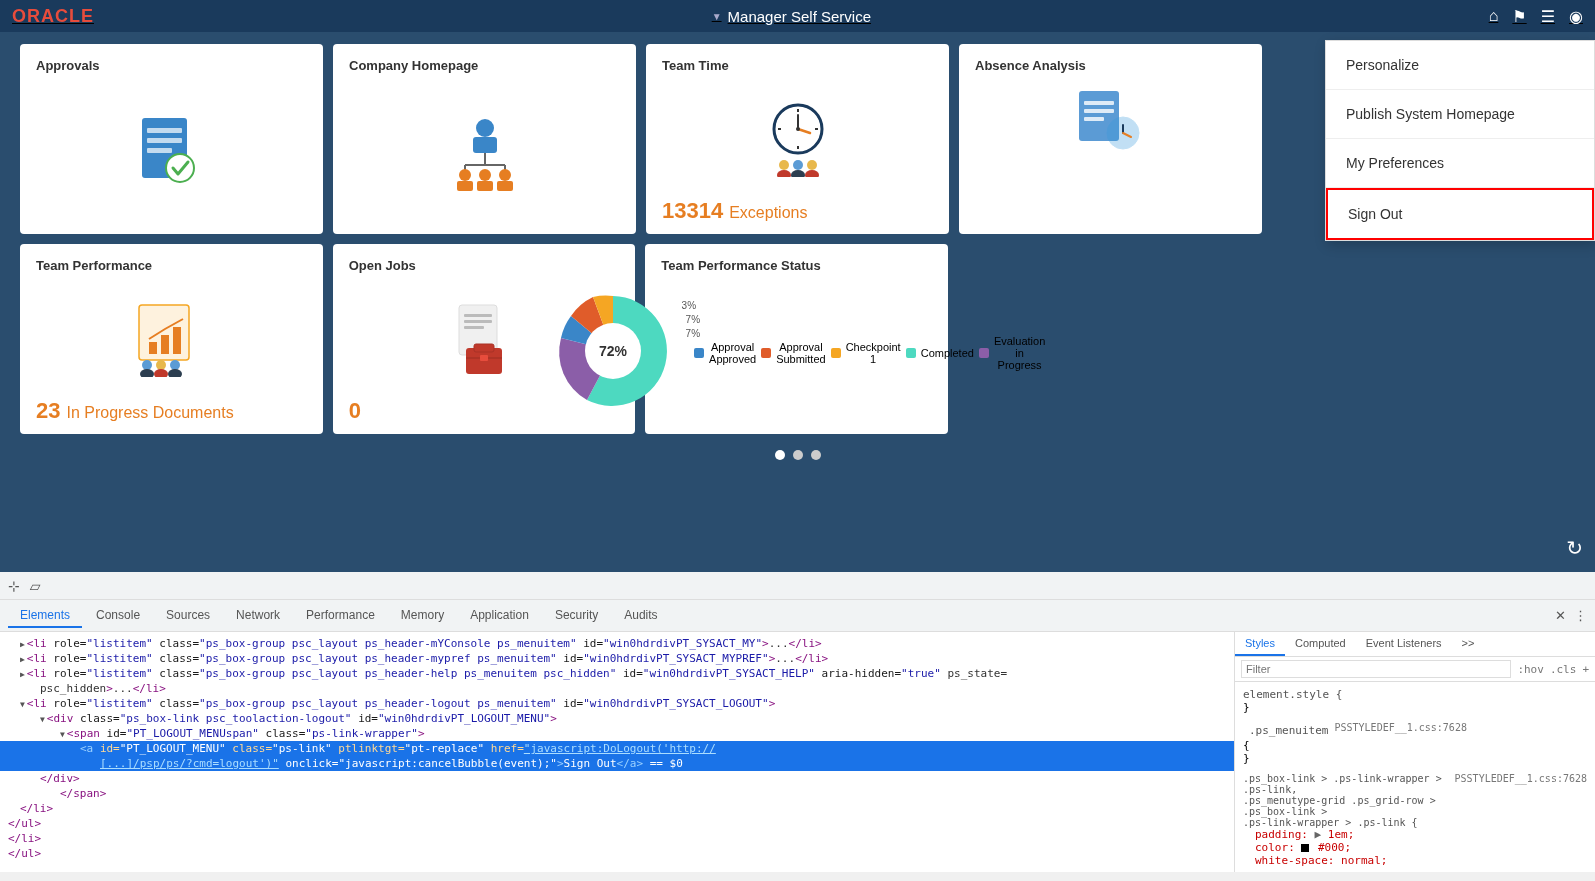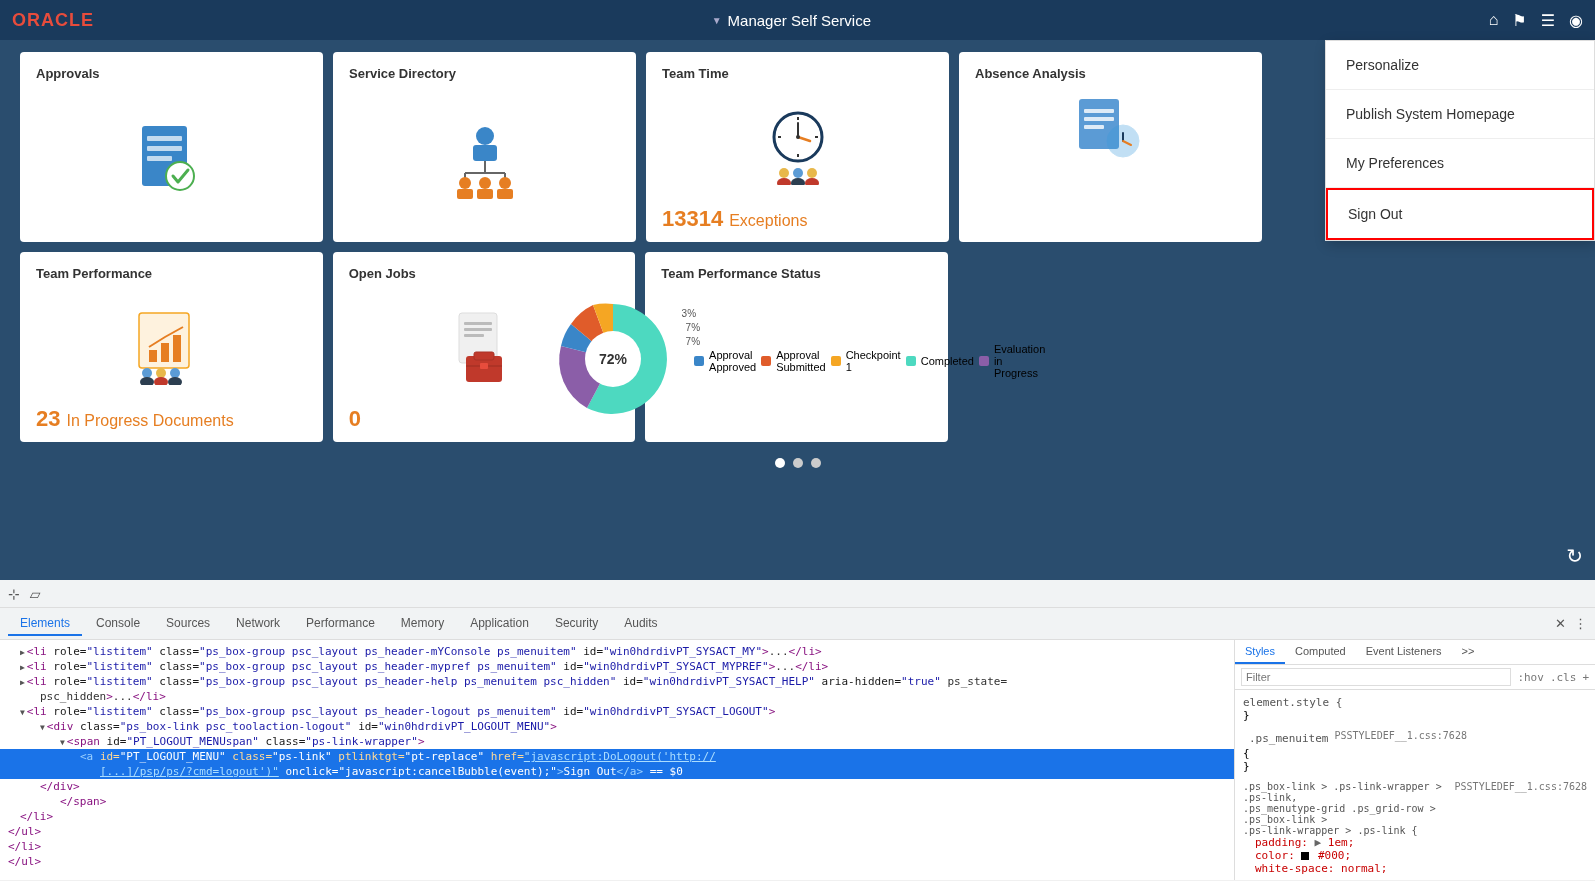--- a/index.html
+++ b/index.html
@@ -1,26 +1,27 @@
 <!DOCTYPE html>
 <html><head>
   <meta charset="utf-8">
   <style>
     * { box-sizing: border-box; margin: 0; padding: 0; }
     body { font-family: Arial, sans-serif; background: #f0f0f0; overflow: hidden; }
 
     
     .header {
       background: #1a3a5c;
-      height: 40px;
+      height: 32px;
       display: flex;
       align-items: center;
       justify-content: space-between;
       padding: 0 12px;
       position: relative;
+      text-decoration: underline;
     }
     .header-logo {
       color: white;
       font-size: 18px;
       font-weight: bold;
       letter-spacing: 1px;
     }
     .header-logo span { color: #e74c3c; }
     .header-title {
       color: white;
@@ -338,21 +339,21 @@
           <rect x="15" y="15" width="35" height="5" rx="1" fill="white" opacity="0.7"></rect>
           <rect x="15" y="25" width="35" height="5" rx="1" fill="white" opacity="0.7"></rect>
           <rect x="15" y="35" width="25" height="5" rx="1" fill="white" opacity="0.7"></rect>
           <circle cx="48" cy="55" r="14" fill="white" stroke="#4caf50" stroke-width="2"></circle>
           <path d="M41 55 L46 61 L56 49" stroke="#4caf50" stroke-width="3" fill="none" stroke-linecap="round" stroke-linejoin="round"></path>
         </svg>
       </div>
     </div>
 
     <div class="tile">
-      <div class="tile-title">Service Directory</div>
+      <div class="tile-title">Company Homepage</div>
       <div class="tile-icon-area">
         <svg class="svg-icon" viewBox="0 0 80 80">
 
           <circle cx="40" cy="15" r="9" fill="#3a86c8"></circle>
           <rect x="28" y="24" width="24" height="16" rx="3" fill="#3a86c8"></rect>
 
           <line x1="40" y1="40" x2="40" y2="52" stroke="#666" stroke-width="2"></line>
           <line x1="20" y1="52" x2="60" y2="52" stroke="#666" stroke-width="2"></line>
           <line x1="20" y1="52" x2="20" y2="58" stroke="#666" stroke-width="2"></line>
           <line x1="60" y1="52" x2="60" y2="58" stroke="#666" stroke-width="2"></line>
@@ -456,21 +457,21 @@
           <rect x="30" y="44" width="20" height="8" rx="2" fill="#c0392b" stroke="#a93226" stroke-width="1"></rect>
           <line x1="22" y1="58" x2="58" y2="58" stroke="#a93226" stroke-width="1.5"></line>
           <rect x="36" y="55" width="8" height="6" rx="1" fill="#e74c3c"></rect>
         </svg>
       </div>
       <div>
         <span class="tile-count">0</span>
       </div>
     </div>
 
-    <div class="tile" style="min-width:0;">
+    <div class="tile" style="min-width:0;text-align:center;">
       <div class="tile-title">Team Performance Status</div>
       <div class="tile-icon-area" style="flex-direction:row;gap:16px;align-items:center;">
 
         <div style="position:relative;flex-shrink:0;">
           <svg width="130" height="130" viewBox="0 0 130 130">
 
             <path d="M65,65 L65,10 A55,55 0 1,1 39,114 Z" fill="#4dd9c0"></path>
 
             <path d="M65,65 L39,114 A55,55 0 0,1 13,52 Z" fill="#8b5ea8"></path>
 

